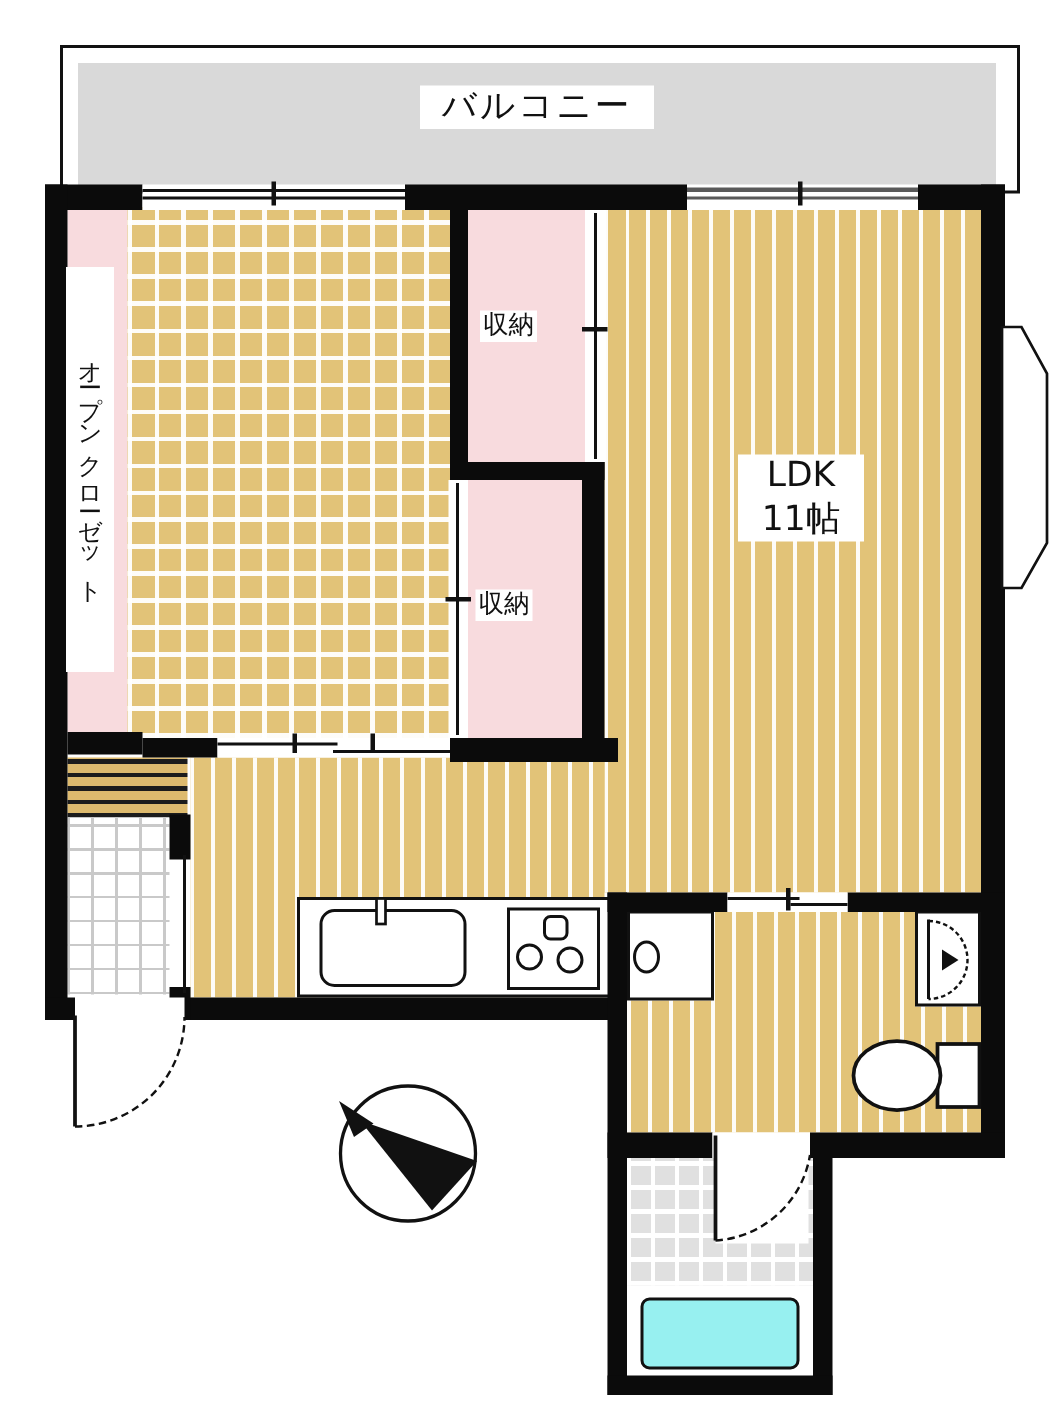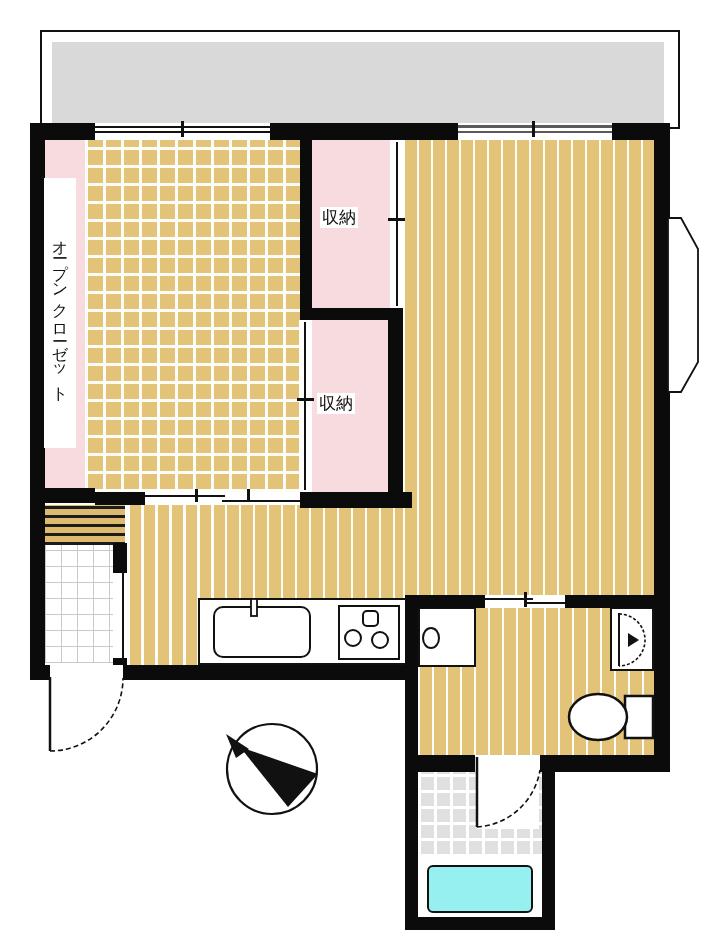--- a/index.html
+++ b/index.html
@@ -168,22 +168,27 @@
 
     <rect x="251" y="599" width="6" height="17" fill="#fff" stroke="#111" stroke-width="1.8"></rect>
 
     <g>
       <circle cx="272" cy="769" r="45" fill="#fff" stroke="#111" stroke-width="2.2"></circle>
       <polygon points="240,747 318,774 288,807" fill="#111"></polygon>
       <polygon points="226,734 249,749 236,758" fill="#111"></polygon>
     </g>
   </svg>
 
+  <div class="lbl" style="left:280px;top:57px;width:152px;font-size:23px;letter-spacing:2px;">バルコニー</div>
 
 
+  <div class="lbl" style="left:492px;top:303px;width:80px;font-size:23px;">
+    <div>LDK</div>
+    <div>11帖</div>
+  </div>
 
   <div class="lbl" style="left:320px;top:207px;font-size:17px;">収納</div>
 
   <div class="lbl" style="left:317px;top:393px;font-size:17px;">収納</div>
 
   <div class="lbl lbl-v" style="left:44px;top:178px;width:32px;height:262px;font-size:16px;">オープンクローゼット</div>
 
 </div>
 
 </body></html>

